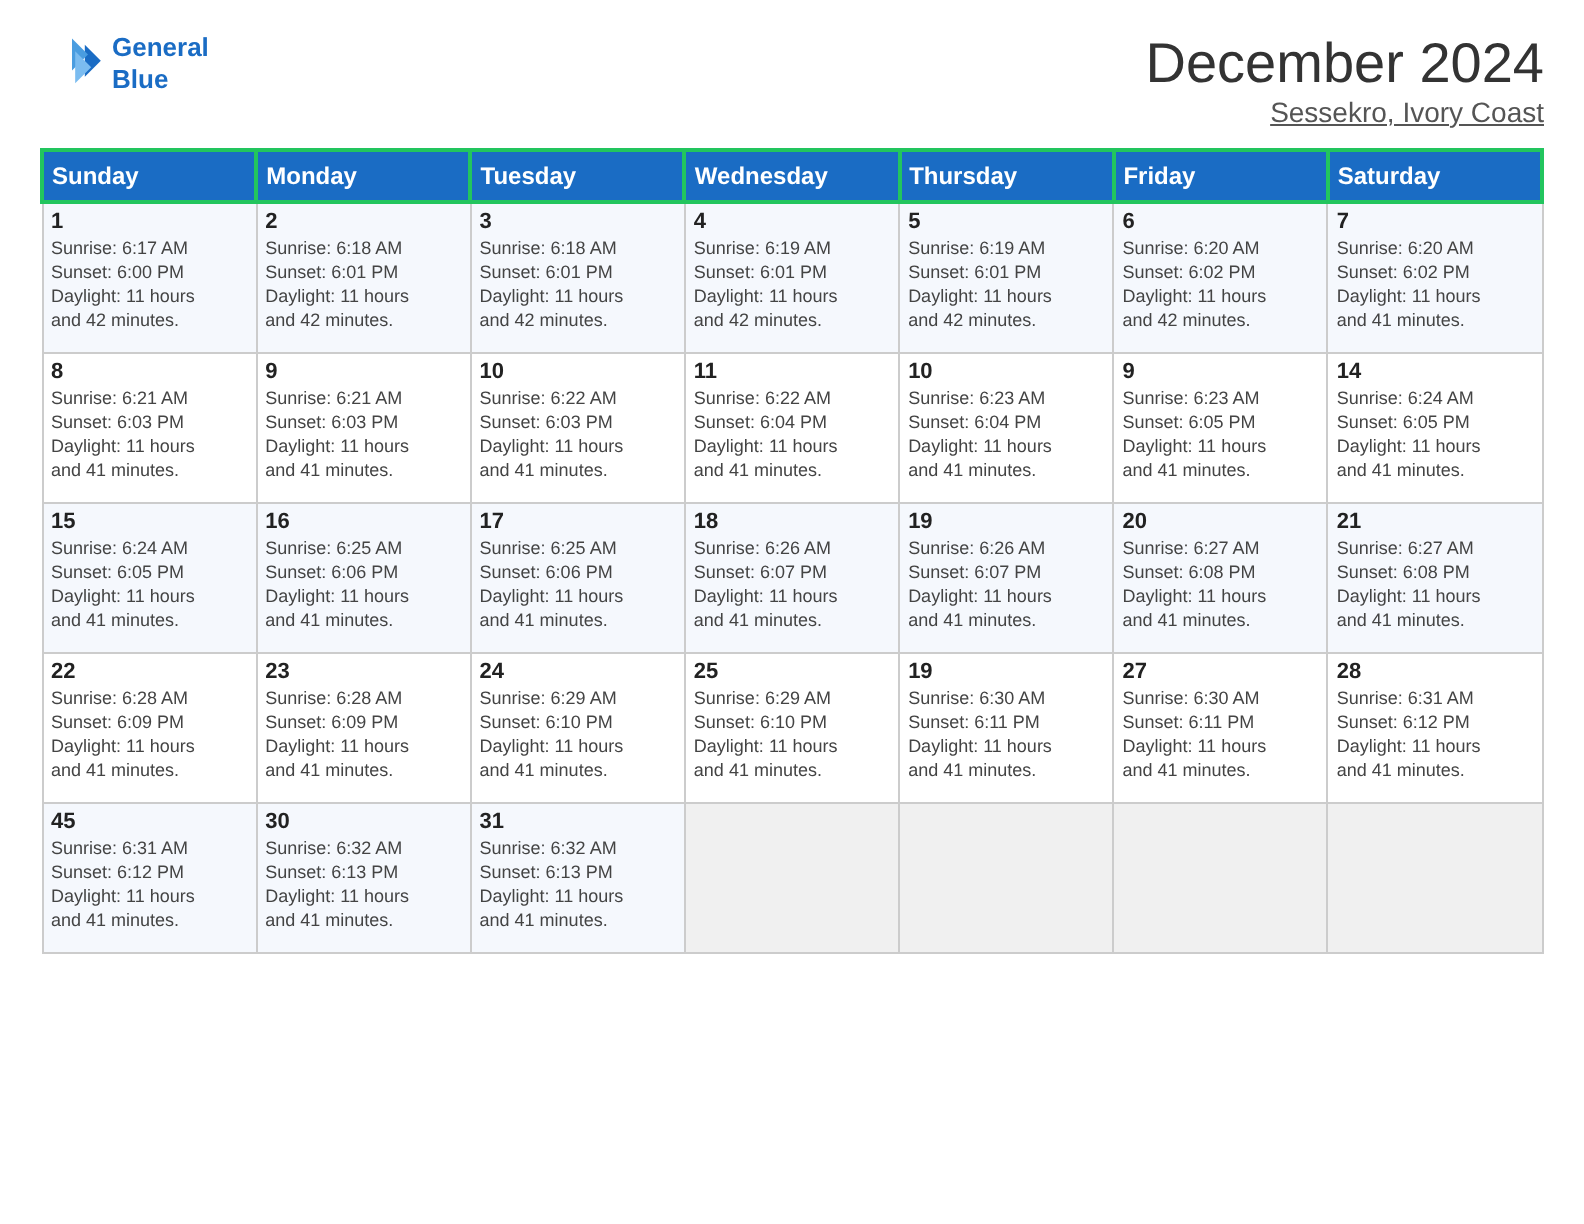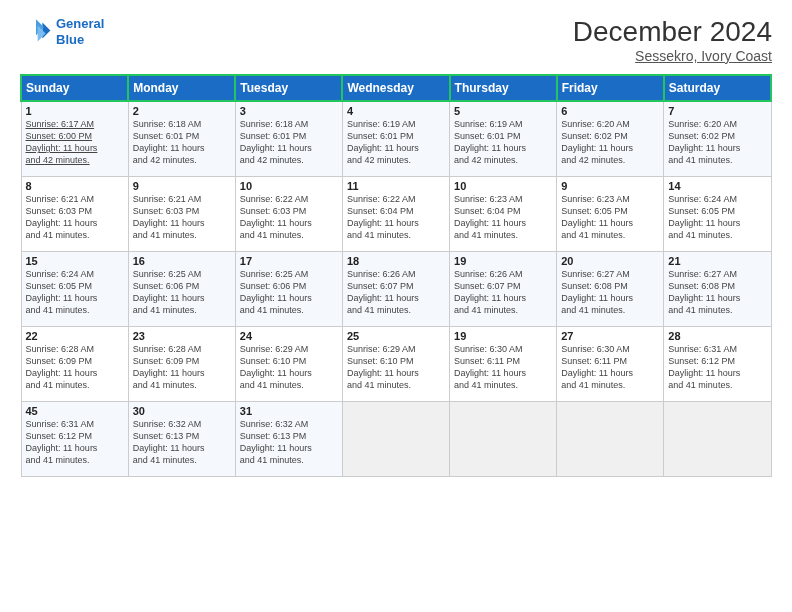--- a/index.html
+++ b/index.html
@@ -129,21 +129,21 @@
           <th>Wednesday</th>
           <th>Thursday</th>
           <th>Friday</th>
           <th>Saturday</th>
         </tr>
     </thead>
     <tbody id="calendar-body">
     <tr>
           <td>
             <span class="day-number">1</span>
-            <div class="day-info" style="white-space: pre-line; text-decoration: underline;">Sunrise: 6:17 AM
+            <div class="day-info" style="white-space: pre-line;">Sunrise: 6:17 AM
 Sunset: 6:00 PM
 Daylight: 11 hours
 and 42 minutes.</div>
           </td>
           <td>
             <span class="day-number">2</span>
             <div class="day-info" style="white-space: pre-line;">Sunrise: 6:18 AM
 Sunset: 6:01 PM
 Daylight: 11 hours
 and 42 minutes.</div>

